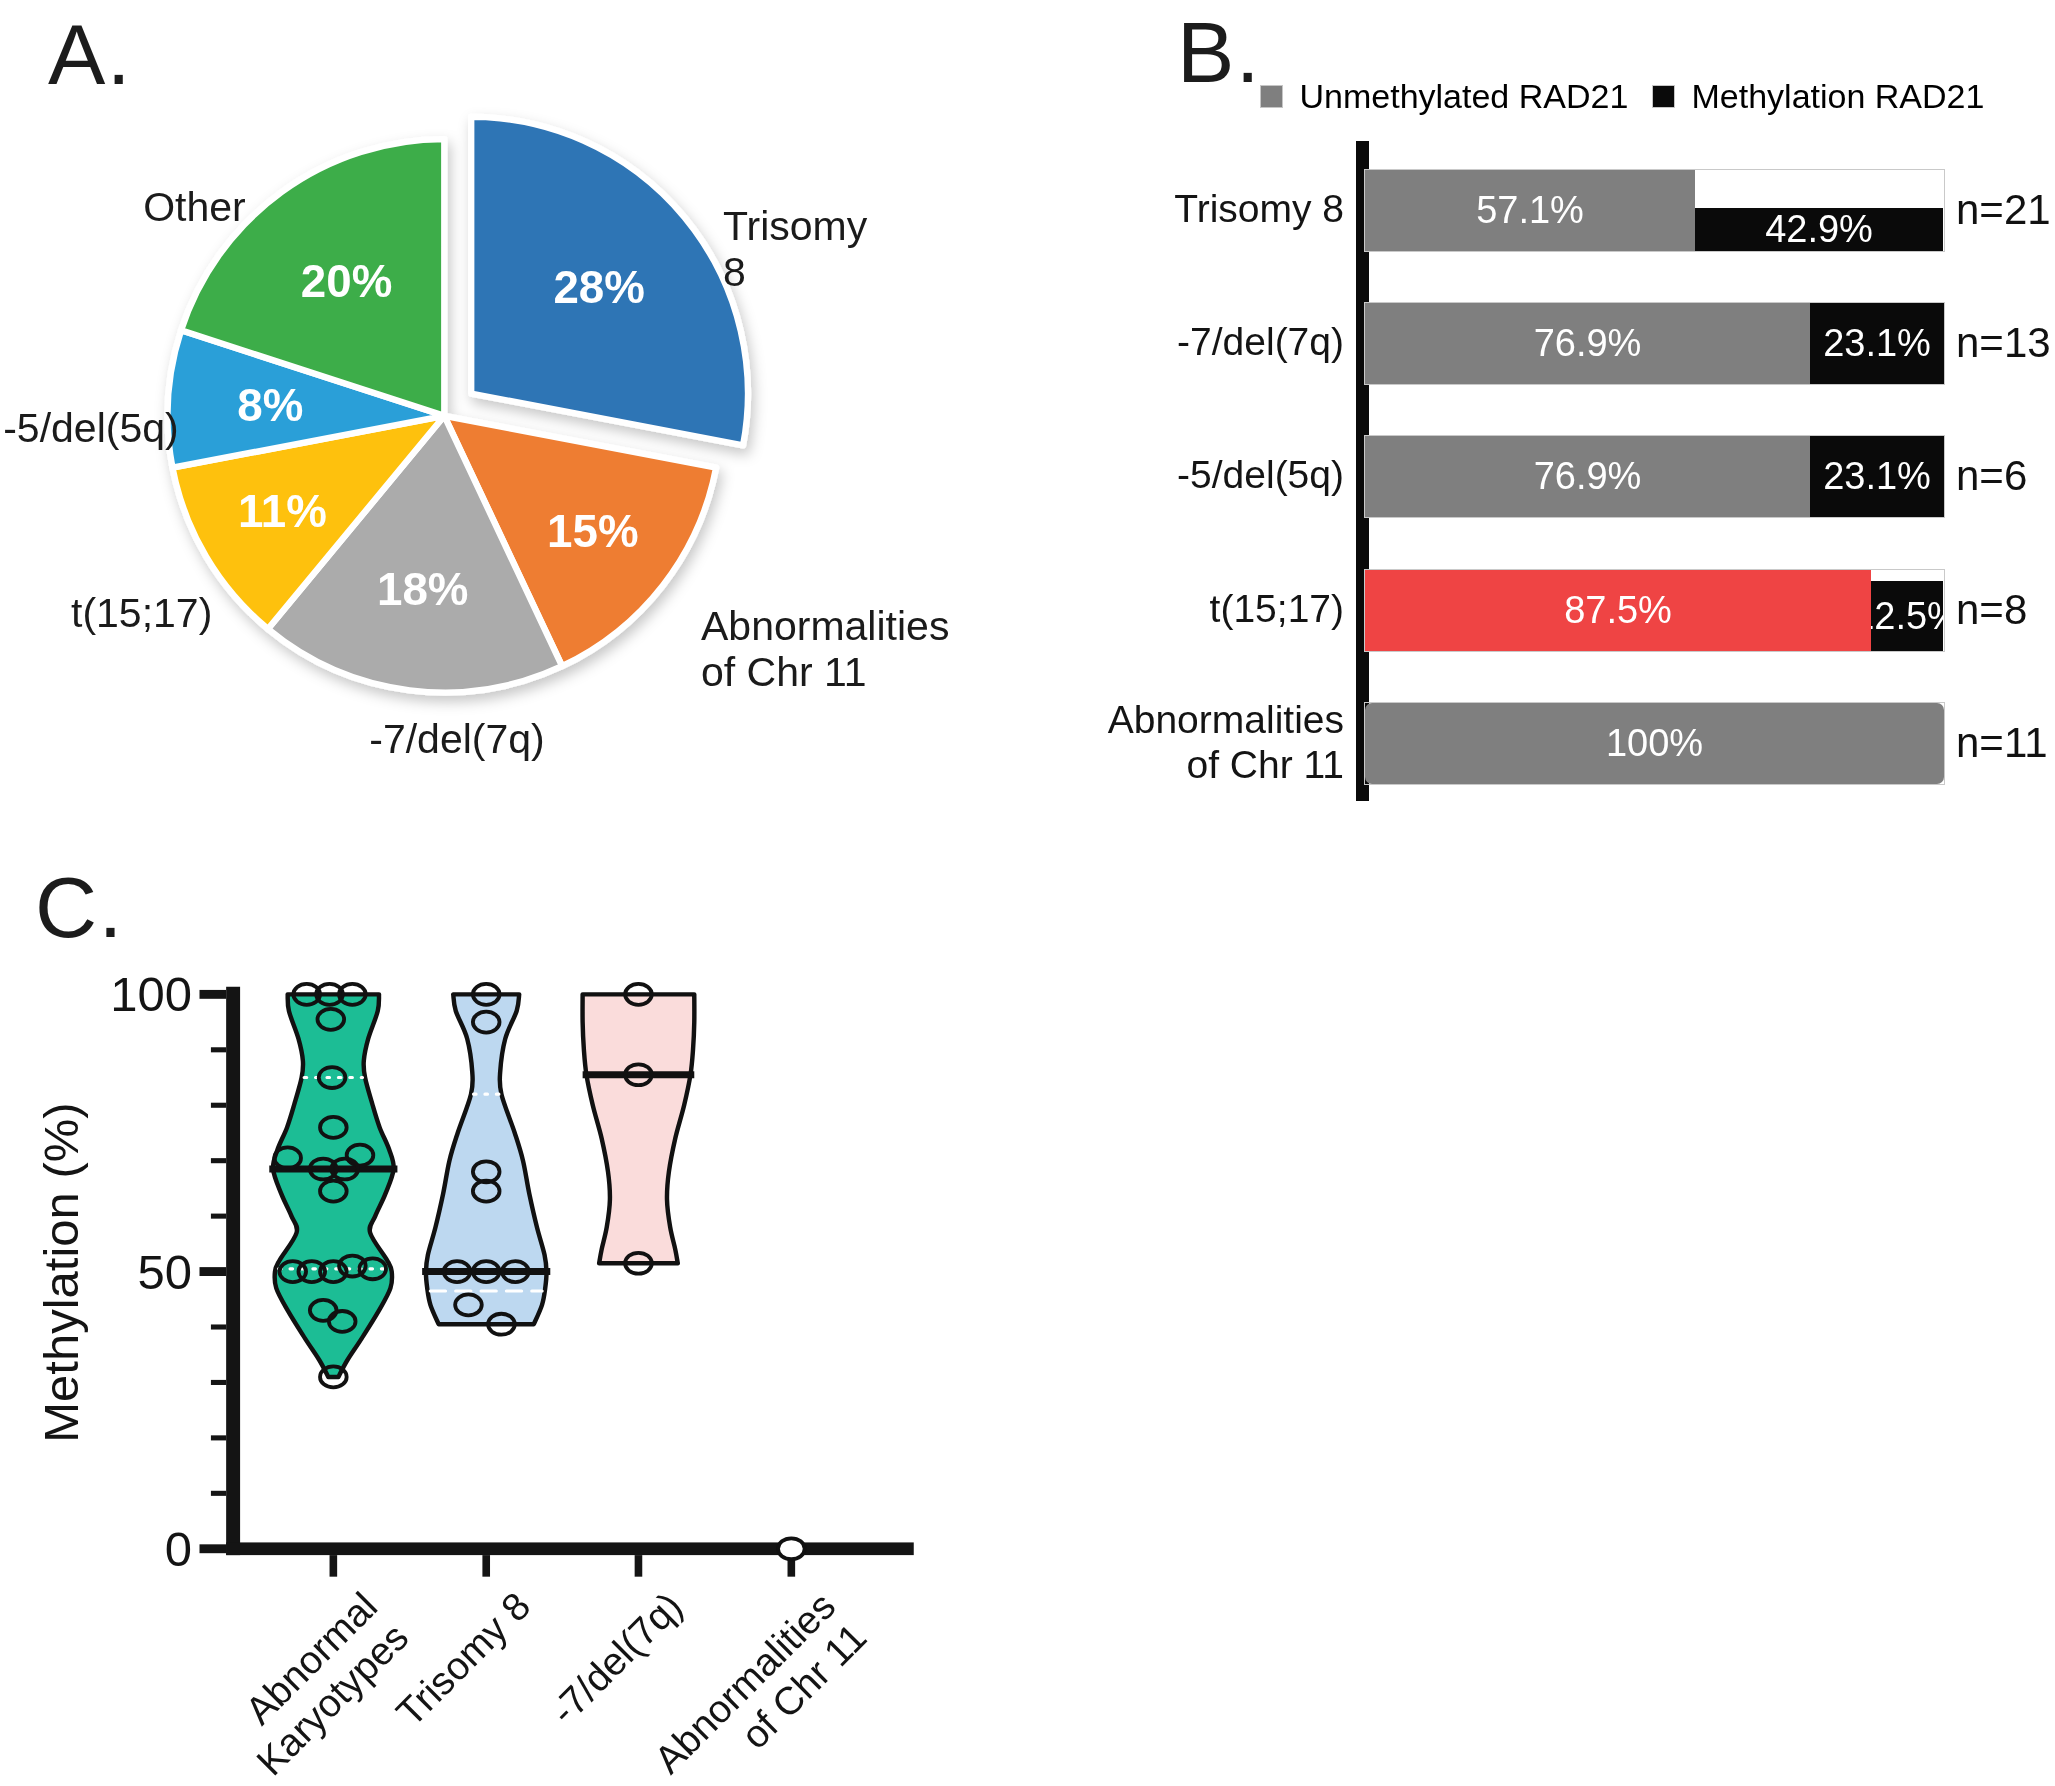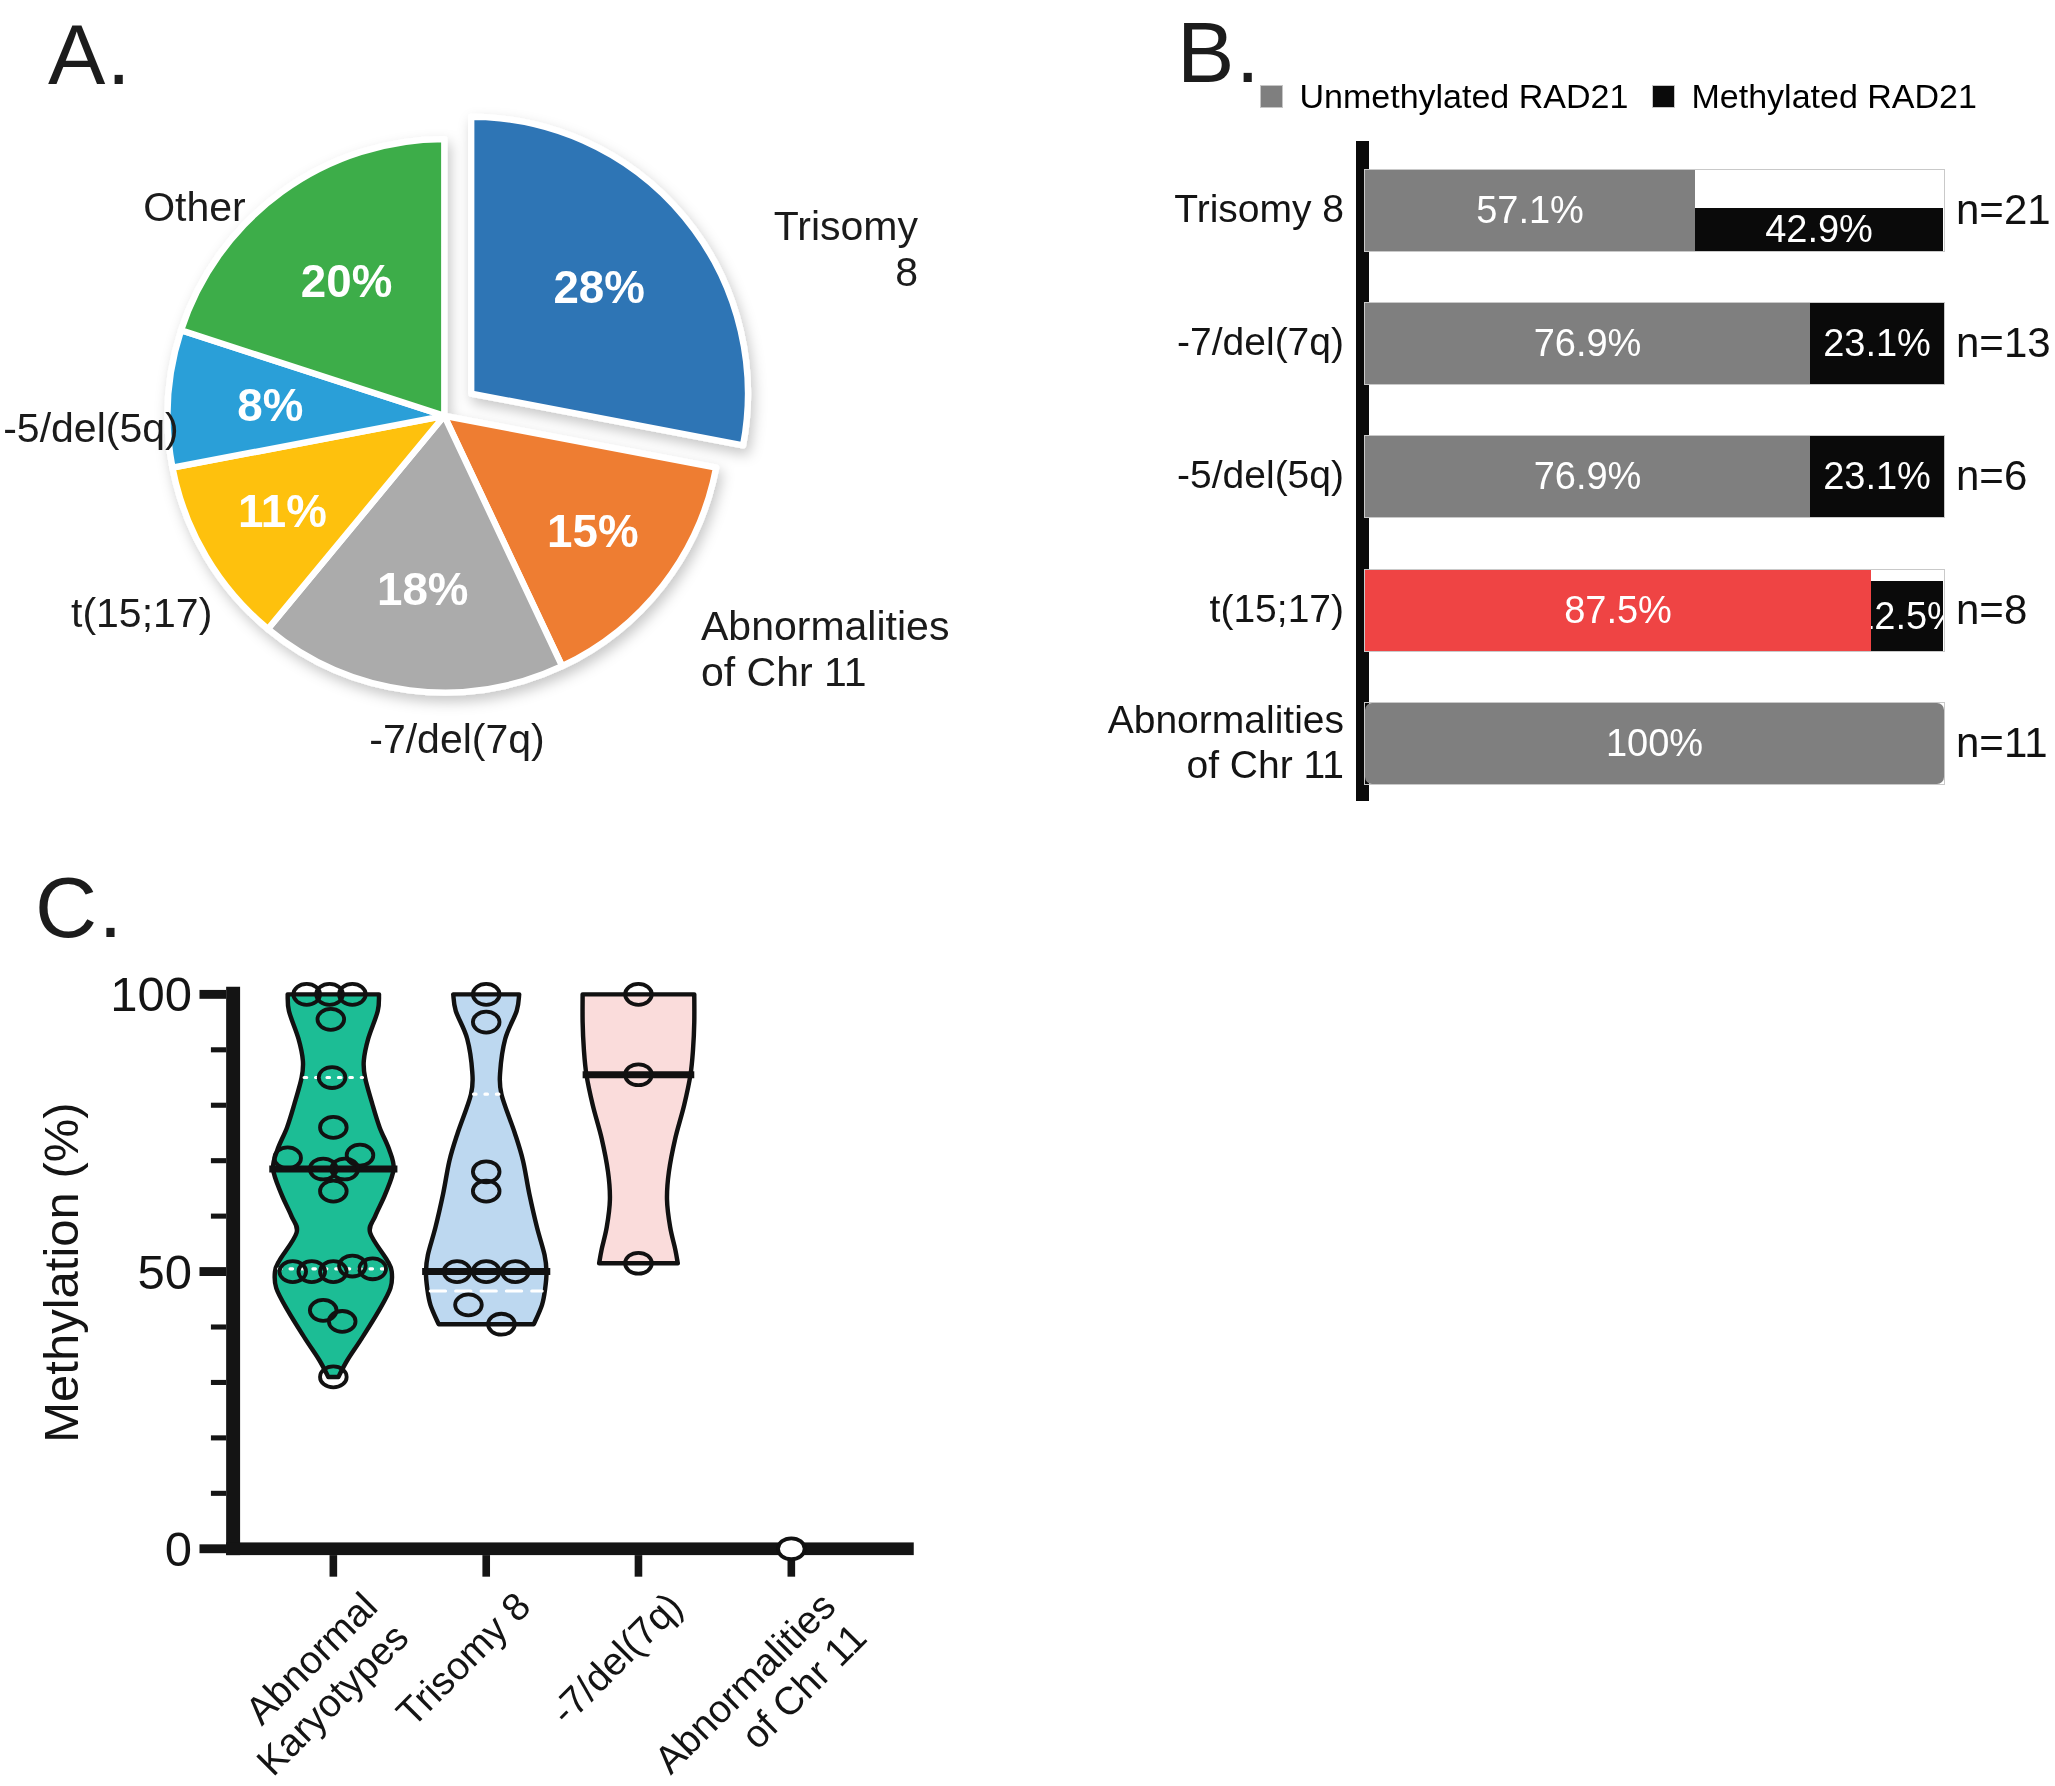--- a/index.html
+++ b/index.html
@@ -56,39 +56,39 @@
         <path d="M 700.0 655.0 L 285.3 520.3 A 436 436 0 0 1 700.0 219.0 Z" fill="#3EAD49" stroke="#ffffff" stroke-width="10" stroke-linejoin="round"></path>
       </g>
       <text x="944" y="453" text-anchor="middle" dominant-baseline="central">28%</text>
       <text x="934" y="837" text-anchor="middle" dominant-baseline="central">15%</text>
       <text x="666" y="928" text-anchor="middle" dominant-baseline="central">18%</text>
       <text x="445" y="806" text-anchor="middle" dominant-baseline="central">11%</text>
       <text x="426" y="638" text-anchor="middle" dominant-baseline="central">8%</text>
       <text x="546" y="443" text-anchor="middle" dominant-baseline="central">20%</text>
     </svg>
   <div class="pie-callout" style="left:115px;top:185px;width:159px;text-align:center;">Other</div>
-  <div class="pie-callout" style="left:740px;top:204px;width:178px;text-align:right;">Trisomy
+  <div class="pie-callout" style="left:723px;top:204px;width:178px;text-align:left;">Trisomy
 8</div>
   <div class="pie-callout" style="left:3.2px;top:406px;width:209px;text-align:left;">-5/del(5q)</div>
   <div class="pie-callout" style="left:71px;top:591px;width:165px;text-align:left;">t(15;17)</div>
   <div class="pie-callout" style="left:343px;top:717px;width:228px;text-align:center;">-7/del(7q)</div>
   <div class="pie-callout" style="left:701px;top:604px;width:305px;text-align:left;">Abnormalities
 of Chr 11</div>
 </div>
 
 <div class="panel" id="panel-b">
   <div class="panel-letter" style="left:130px;top:3.2px;">B.</div>
 
   <div class="legend-item" style="left:213px;top:77px;">
     <span class="legend-swatch" id="swatch-unmeth" style="background: rgb(127, 127, 127);"></span>
     <span class="legend-label">Unmethylated RAD21</span>
   </div>
   <div class="legend-item" style="left:605px;top:77px;">
     <span class="legend-swatch" id="swatch-meth" style="background: rgb(10, 10, 10);"></span>
-    <span class="legend-label">Methylated RAD21</span>
+    <span class="legend-label">Methylation RAD21</span>
   </div>
 
   <div id="b-axis"></div>
   <div id="bar-rows">
       <div class="bar-row" style="top: 169px;">
         <div class="bar-cat-label">Trisomy 8</div>
         <div class="bar-wrap" style="height: 81px;">
           <div class="bar-seg" style="width: 330px; background: rgb(127, 127, 127);">57.1%</div>
           <div class="bar-seg" style="width: 248px; background: rgb(10, 10, 10); margin-top: 38px;">42.9%</div>
         </div>

